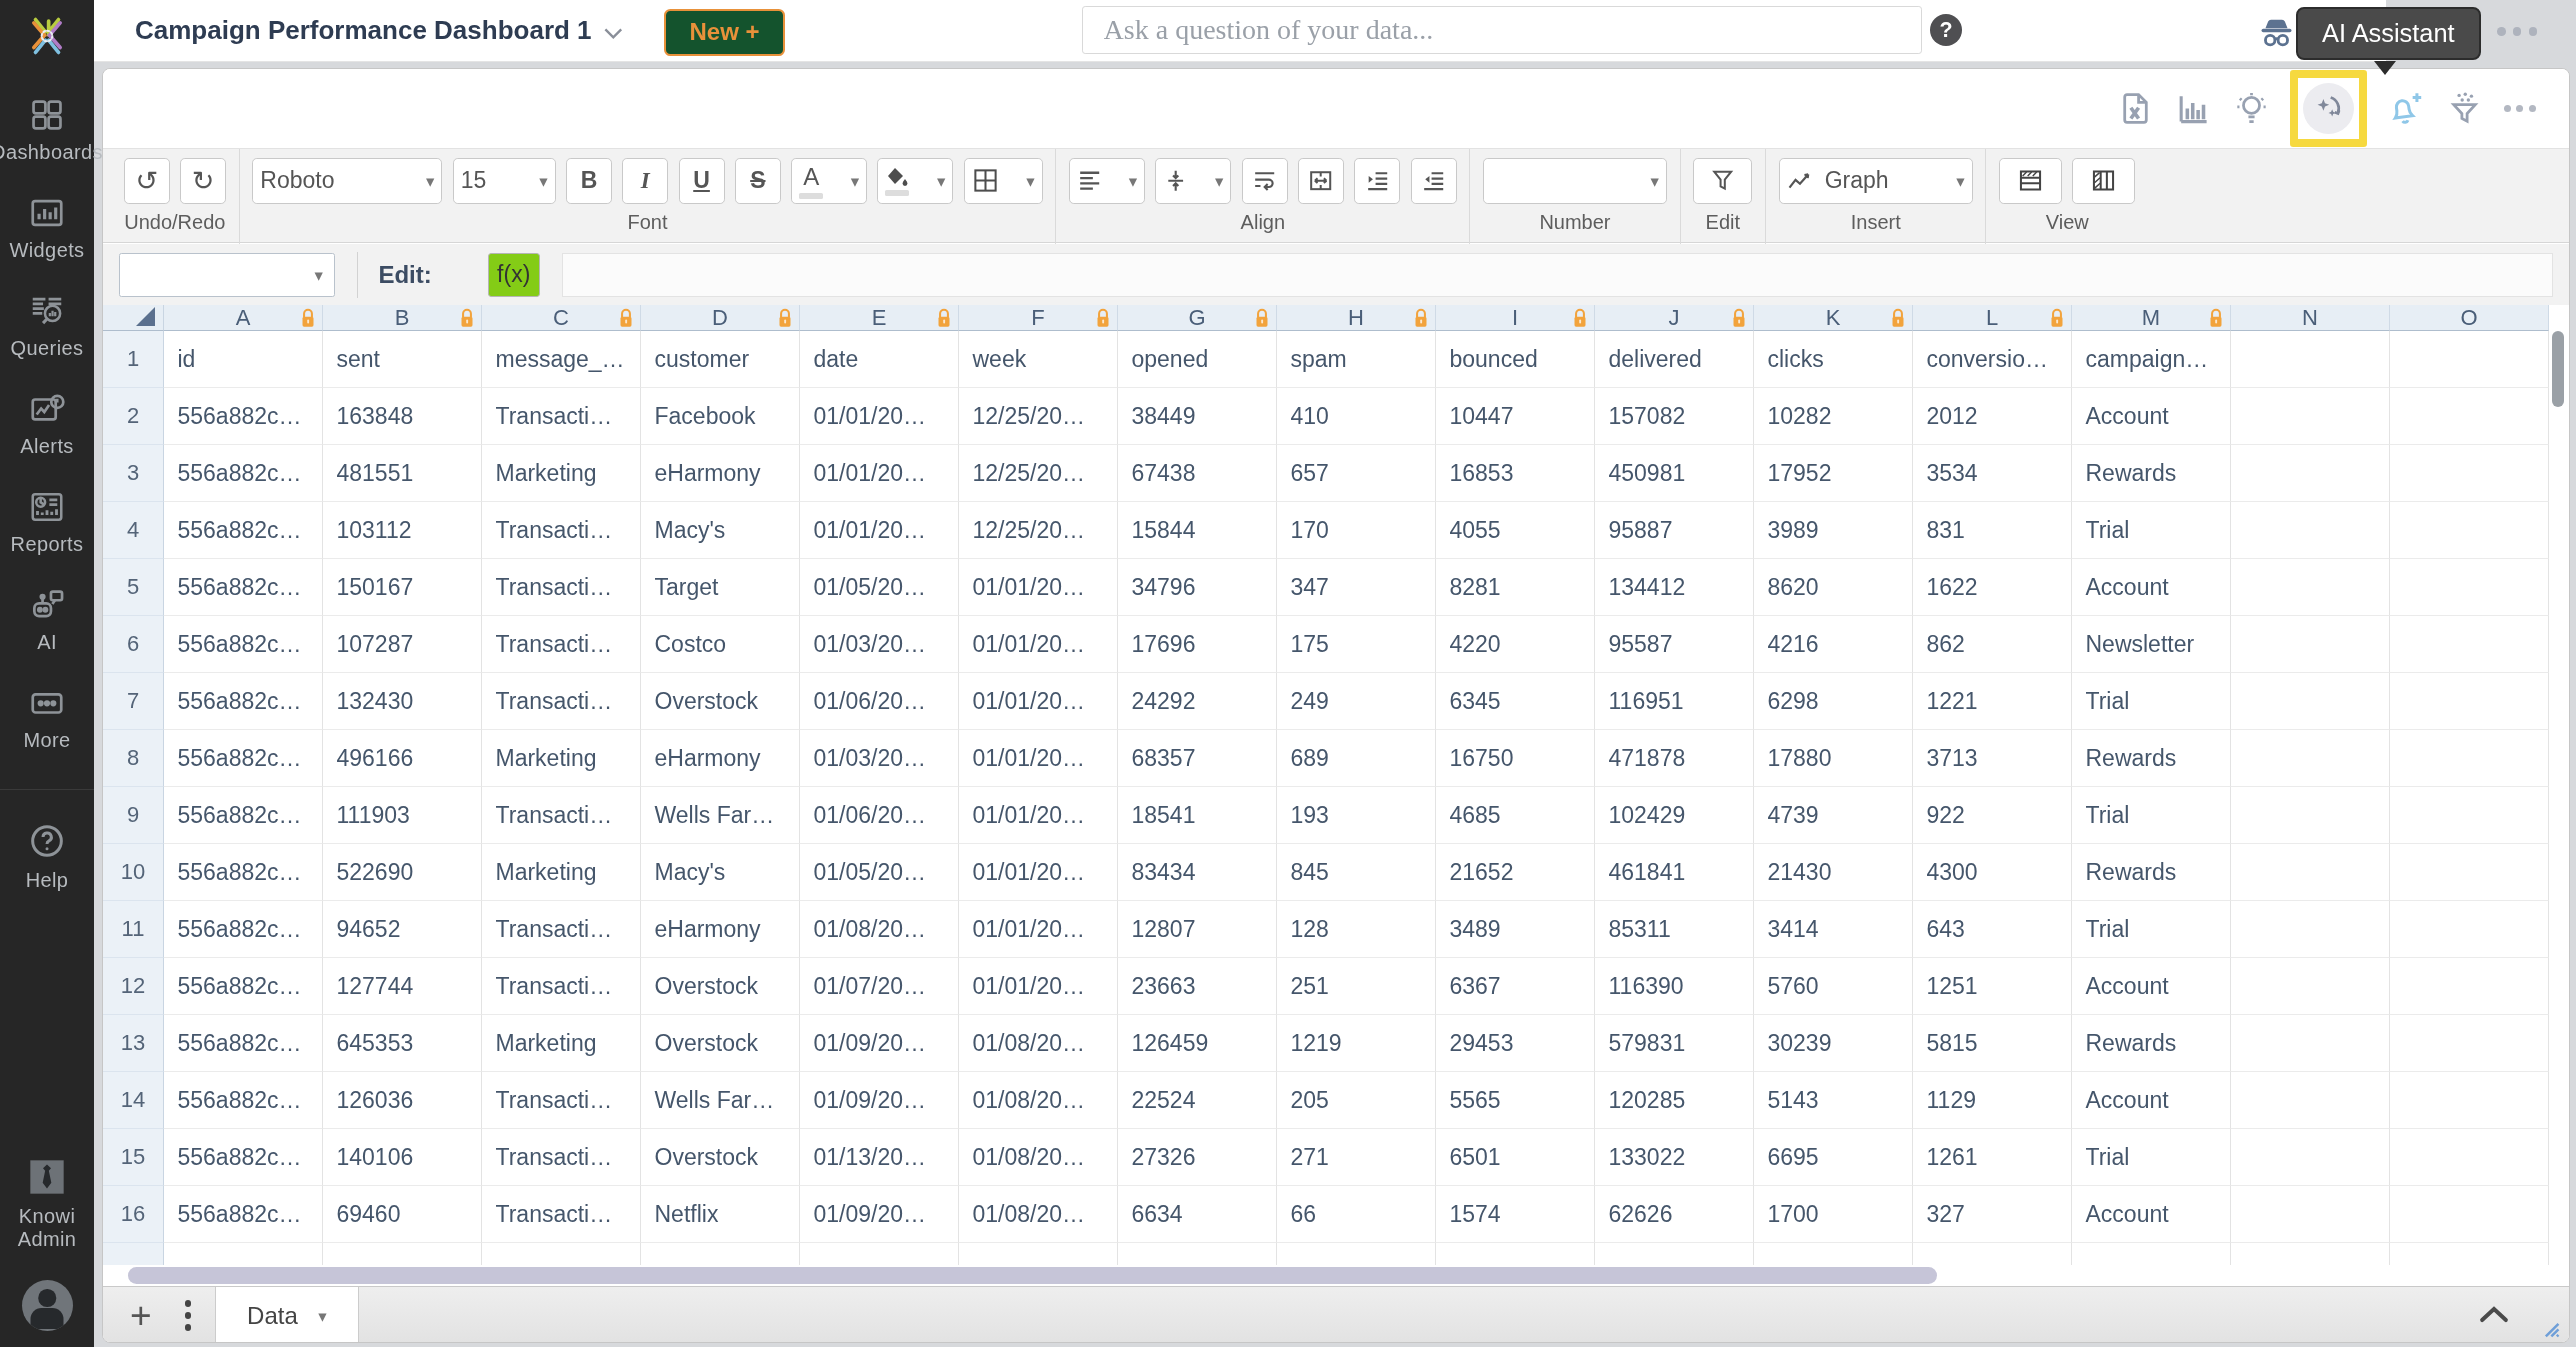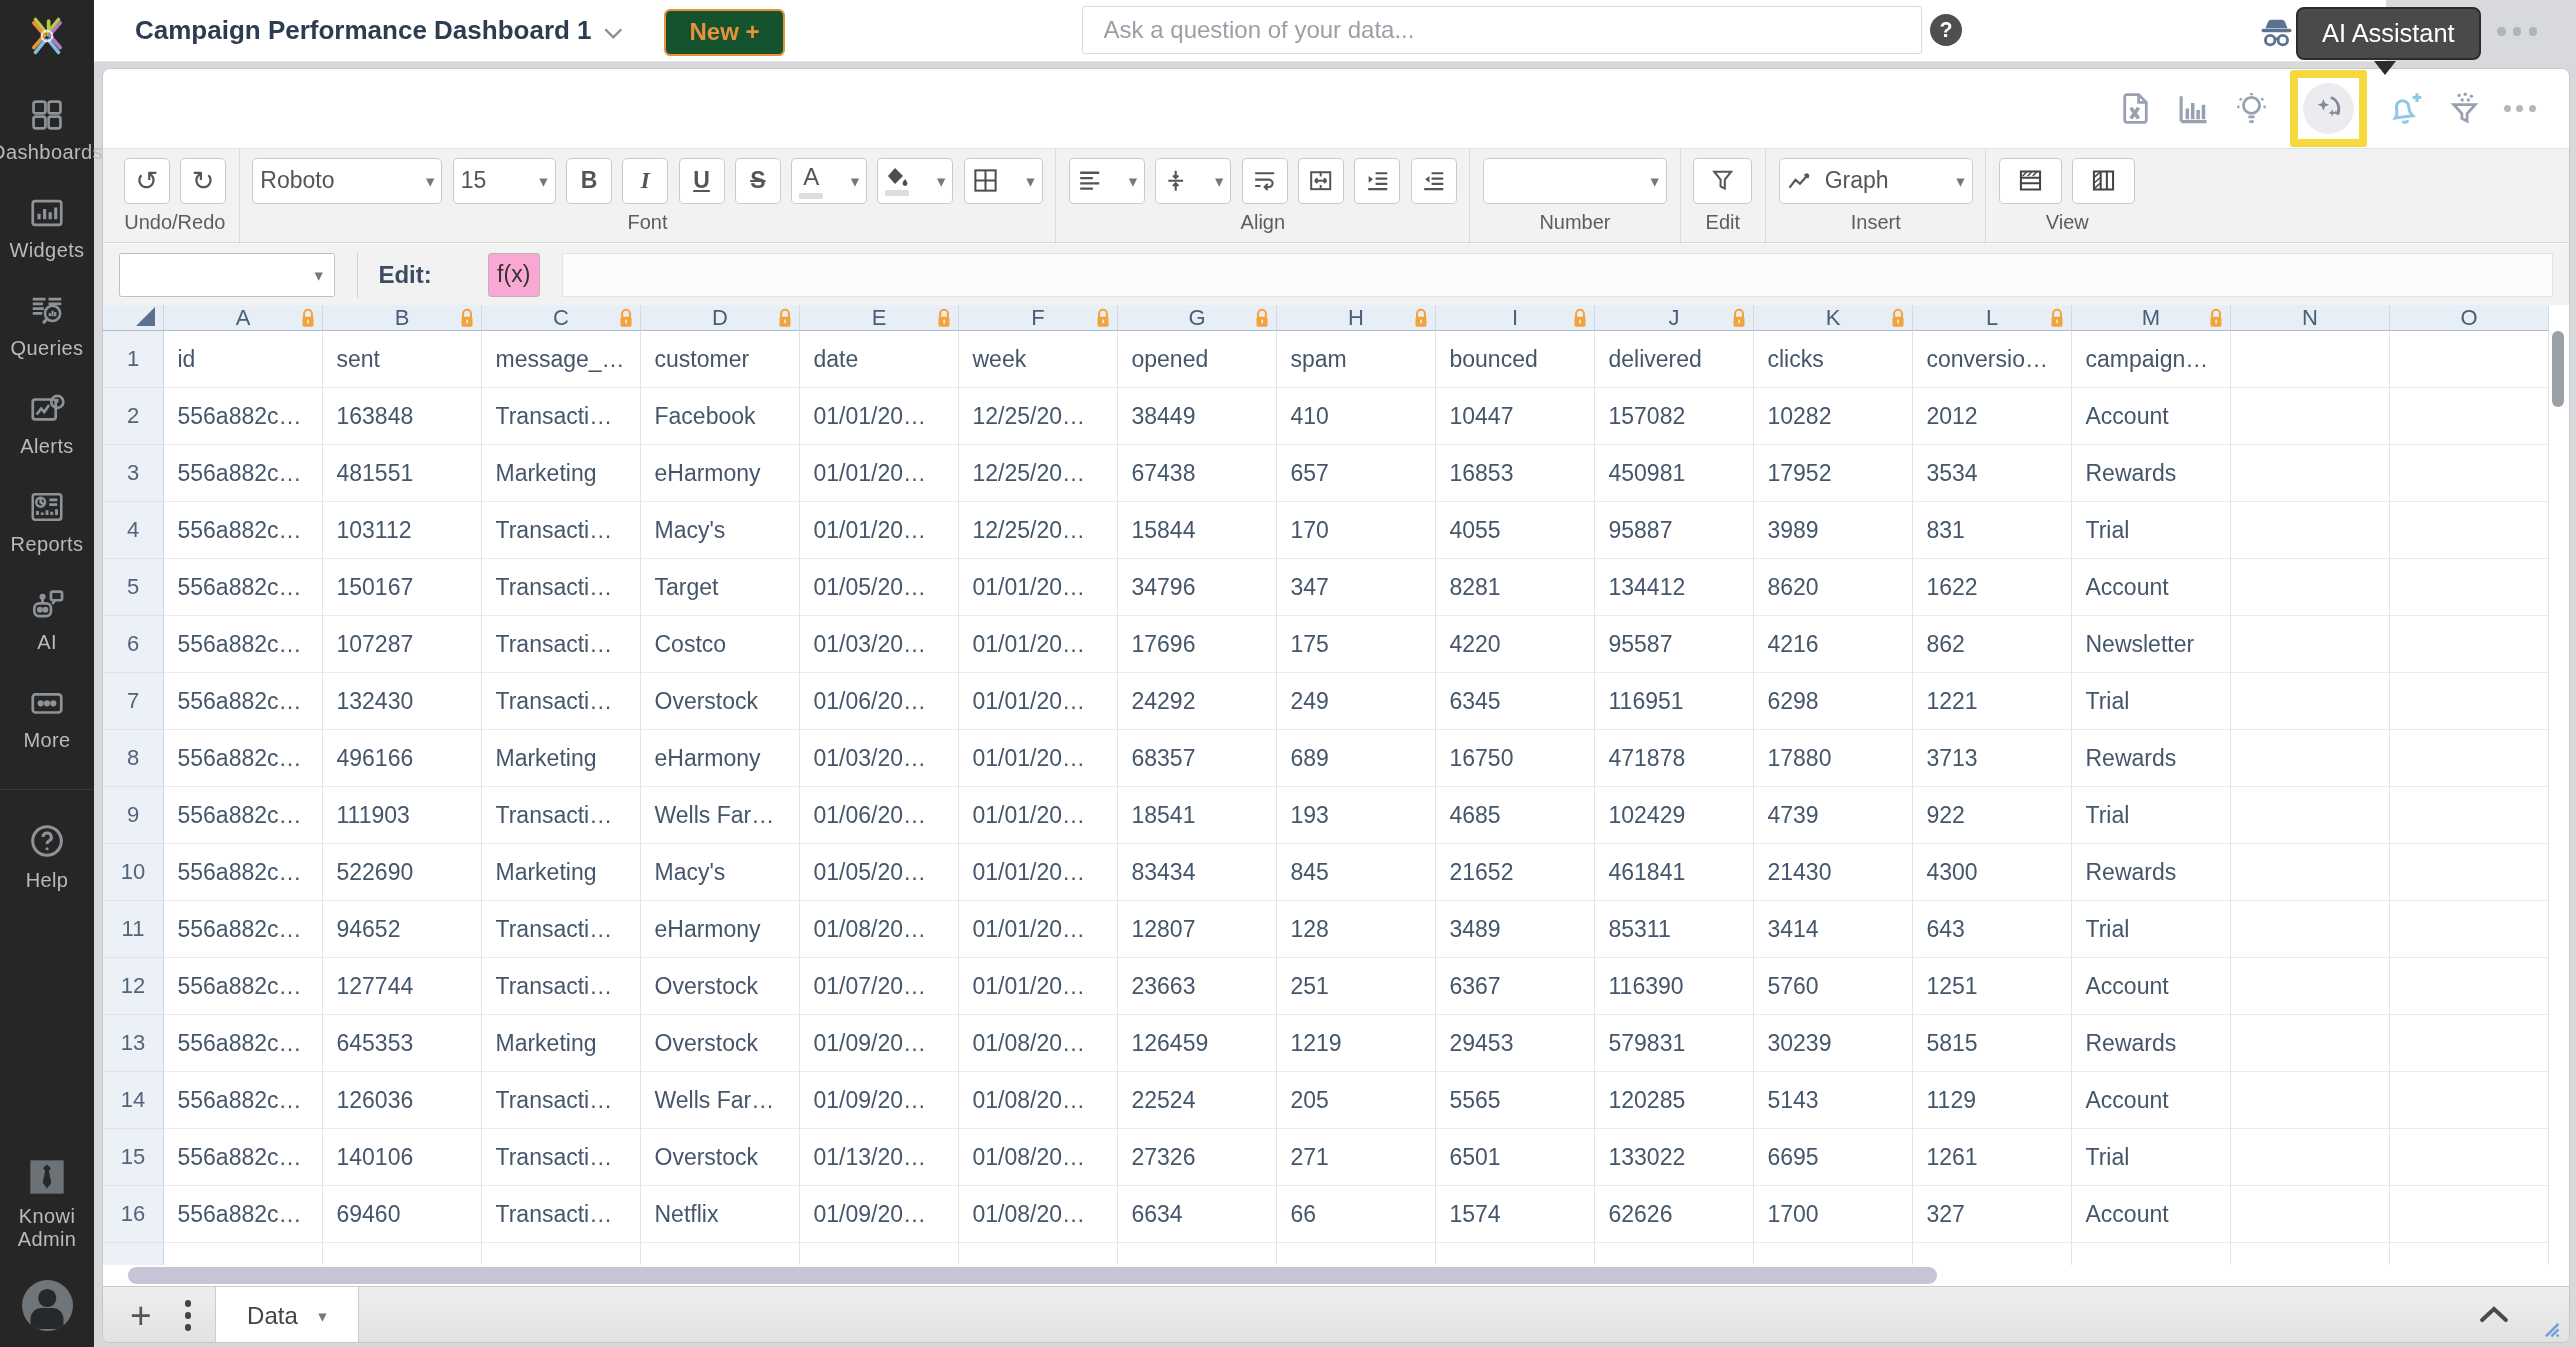--- a/index.html
+++ b/index.html
@@ -22,21 +22,21 @@
   .avatar .body{position:absolute;left:50%;top:28.6px;transform:translateX(-50%);width:33px;height:20.6px;border-radius:11px 11px 0 0;background:#26292c;}
   
   .topbar{position:absolute;left:94px;top:0;width:2292px;height:61px;background:#fff;border-bottom:0.8px solid #e4e4e4;z-index:4;}
   .tb-title{position:absolute;left:41px;top:0;height:61px;display:flex;align-items:center;gap:11px;
             font-size:26px;font-weight:bold;color:#2e3c52;cursor:pointer;}
   .tb-title .chev{margin-top:4.8px;}
   .new-btn{position:absolute;left:570px;top:8.7px;width:117px;height:43px;border:2.4px solid #e8913a;border-radius:6.3px;
            background:#14532d;color:#e8913a;font-size:24px;font-weight:bold;display:flex;align-items:center;justify-content:center;cursor:pointer;}
   .searchbox{position:absolute;left:988px;top:6.3px;width:838px;height:46px;border:0.8px solid #d9d9d9;border-radius:3.2px;
              background:#fff;display:flex;align-items:center;}
-  .searchbox input{border:none;outline:none;width:100%;font-size:24px;color:#8b5cf6;padding:0 20.6px;font-family:Liberation Sans, sans-serif;background:transparent;}
+  .searchbox input{border:none;outline:none;width:100%;font-size:28px;color:#8b5cf6;padding:0 20.6px;font-family:Liberation Serif, serif;background:transparent;}
   .searchbox input::placeholder{color:#9aa0a8;}
   .help-circ{position:absolute;left:1836px;top:14.3px;width:32px;height:32px;border-radius:50%;background:#4f4f52;color:#fff;
              font-size:21.4px;font-weight:bold;display:flex;align-items:center;justify-content:center;cursor:pointer;}
   .incog{position:absolute;left:2162px;top:12.7px;cursor:pointer;}
   .tb-dots{position:absolute;left:2403px;top:27px;display:flex;gap:7.1px;cursor:pointer;}
   .tb-dots i{width:8.7px;height:8.7px;border-radius:50%;background:#aeb3bd;}
   
   .tooltip{position:absolute;left:2296px;top:7.1px;height:49px;padding:0 24px;background:#4a4a4a;border:2.4px solid #2c2c2c;
            border-radius:8px;color:#fff;font-size:25.4px;display:flex;align-items:center;z-index:10;}
   .tooltip:after{content:"";position:absolute;left:76px;bottom:-16.7px;border:11px solid transparent;border-top:14.3px solid #2c2c2c;border-bottom:0;}
@@ -70,21 +70,21 @@
   .bB{font-weight:bold;}
   .colbtn{flex-direction:column;gap:2.4px;display:flex;align-items:center;justify-content:center;}
   .colbar{width:24px;height:5.6px;background:#ddd;border-radius:1.6px;}
   
   .pformula{position:absolute;left:0;top:175px;width:100%;height:61px;background:#f2f2f2;display:flex;align-items:center;
             padding-left:16px;box-sizing:border-box;gap:0;}
   .cellref{width:216px;height:44px;background:#fff;border:0.8px solid #b9c2cc;border-radius:2.4px;box-sizing:border-box;
            display:flex;align-items:center;justify-content:flex-end;padding-right:11px;cursor:pointer;}
   .fdiv{width:0.8px;height:46px;background:#d2d2d2;margin:0 20.6px 0 22px;}
   .editlbl{font-size:24px;font-weight:bold;color:#3c4c63;margin-right:56px;}
-  .fxbtn{width:52px;height:44px;background:#f9a8d4;border:0.8px solid #b5b5b5;border-radius:3.2px;box-sizing:border-box;
+  .fxbtn{width:52px;height:44px;background:#84cc16;border:0.8px solid #b5b5b5;border-radius:3.2px;box-sizing:border-box;
          display:flex;align-items:center;justify-content:center;font-size:23px;color:#333;cursor:pointer;}
   .finput{flex:1;height:44px;margin:0 16px 0 22px;background:#fbfbfb;border:0.8px solid #e3e3e3;box-sizing:border-box;}
   
   .gridwrap{position:absolute;left:0;top:236px;width:2468px;height:960px;overflow:hidden;background:#fff;}
   .hrow{display:flex;height:26px;}
   .corner{width:61px;min-width:61px;height:26px;background:#e7eef5;border-right:0.8px solid #c9d5e2;border-bottom:0.8px solid #aebdcd;
           box-sizing:border-box;position:relative;cursor:pointer;}
   .corner i{position:absolute;right:8px;bottom:4px;width:0;height:0;border-bottom:19px solid #5b708e;border-left:19px solid transparent;}
   .hcell{width:159px;min-width:159px;height:26px;background:#e7eef5;border-right:0.8px solid #cfdae6;border-bottom:0.8px solid #aebdcd;
          box-sizing:border-box;position:relative;display:flex;align-items:center;justify-content:center;

